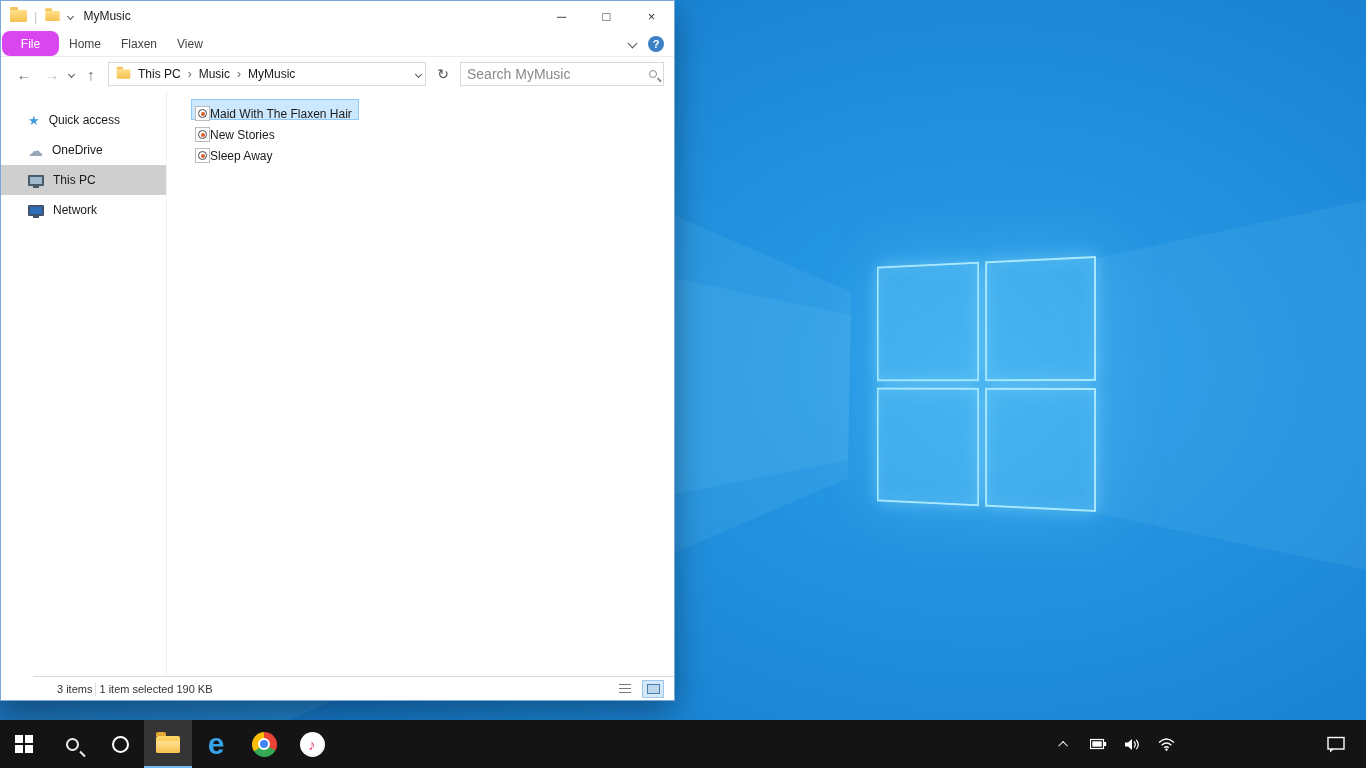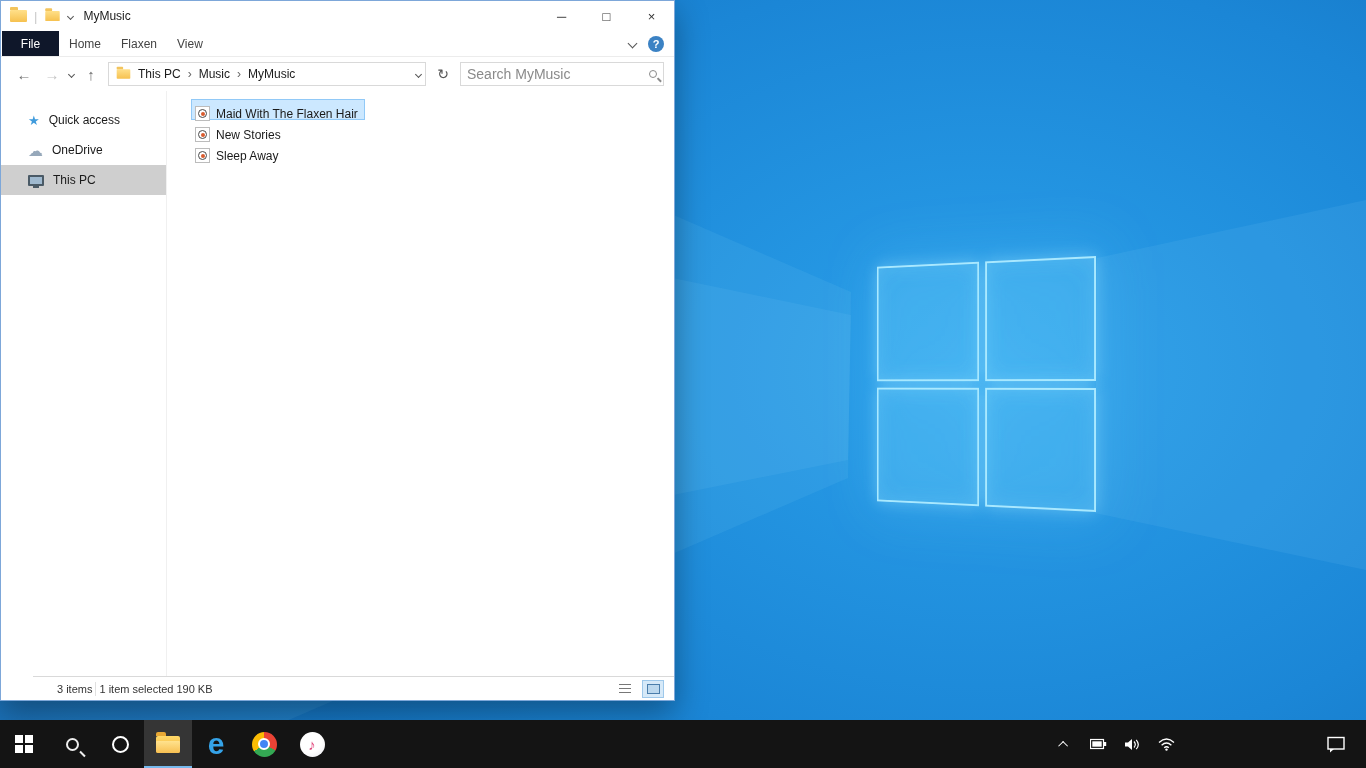--- a/index.html
+++ b/index.html
@@ -45,21 +45,21 @@
   .fold::before { content:""; position:absolute; top:-3px; left:0; width:8px; height:3px; background:#f3c45c; border-radius:1px 1px 0 0; }
   .fold-sm { transform:scale(0.85); }
   .chev { width:7px; height:7px; border-right:1.5px solid #555; border-bottom:1.5px solid #555; transform:rotate(45deg); display:inline-block; }
   .chev-sm { width:5px; height:5px; }
   .win-title { margin-left:10px; font-size:12px; }
   .win-controls { margin-left:auto; display:flex; height:30px; }
   .win-btn { width:45px; height:30px; display:flex; align-items:center; justify-content:center; font-size:13px; color:#333; cursor:default; }
 
   
   .ribbon { height:26px; flex:0 0 26px; display:flex; align-items:stretch; border-bottom:1px solid #ececec; }
-  .file-tab { width:57px; margin-left:1px; background:#0f172a; color:#fff; display:flex; align-items:center; justify-content:center; font-size:12px; }
+  .file-tab { width:57px; margin-left:1px; background:#d946ef; color:#fff; display:flex; align-items:center; justify-content:center; font-size:12px;border-radius:8px; }
   .rtab { padding:0 10px; display:flex; align-items:center; color:#444; font-size:12px; }
   .ribbon-right { margin-left:auto; display:flex; align-items:center; gap:12px; padding-right:10px; }
   .help-badge { width:16px; height:16px; border-radius:50%; background:#3b82c4; color:#fff; font-size:11px; font-weight:bold; display:flex; align-items:center; justify-content:center; }
 
   
   .addr-row { height:34px; flex:0 0 34px; display:flex; align-items:center; padding:0 10px 0 12px; gap:6px; }
   .nav-arrow { width:22px; text-align:center; font-size:15px; color:#707070; }
   .nav-arrow.disabled { color:#c4c4c4; }
   .addr-box { flex:1; height:24px; border:1px solid #d9d9d9; display:flex; align-items:center; padding:0 4px 0 6px; gap:6px; max-width:318px; }
   .fold-mini { transform:scale(0.8); }
@@ -80,21 +80,21 @@
   .nav-item { height:30px; display:flex; align-items:center; gap:9px; padding-left:27px; cursor:default; }
   .nav-item.selected { background:#cfcfcf; }
   .star-glyph { color:#3f9bdc; font-size:13px; line-height:1; }
   .cloud-glyph { color:#96a8ba; font-size:15px; line-height:1; }
   .pc-icon { width:16px; height:11px; border:2px solid #4a5a66; background:#9fb9cf; border-radius:1px; position:relative; }
   .pc-icon::after { content:""; position:absolute; left:3px; bottom:-4px; width:6px; height:2px; background:#4a5a66; }
   .net-icon { width:16px; height:11px; border:2px solid #3f536b; background:#2f6fba; border-radius:1px; position:relative; }
   .net-icon::after { content:""; position:absolute; left:3px; bottom:-4px; width:6px; height:2px; background:#3f536b; }
 
   .main { flex:1; padding:8px 0 0 24px; }
-  .file-row { display:flex; align-items:center; gap:6px; height:21px; padding:8px 6px 0 3px; width:fit-content; border:1px solid transparent; }
+  .file-row { display:flex; align-items:center; height:21px; padding:8px 6px 0 3px; width:fit-content; border:1px solid transparent; }
   .file-row.selected { background:#cce8ff; border-color:#91c9f7; }
   .music-icon { width:15px; height:15px; background:#fff; border:1px solid #bcbcbc; display:flex; align-items:center; justify-content:center; flex:0 0 auto; }
   .disc { width:9px; height:9px; border-radius:50%; border:1.5px solid #4a4a4a; position:relative; }
   .disc::after { content:""; position:absolute; inset:1.5px; border-radius:50%; background:#d95b2e; }
 
   
   .statusbar { height:24px; flex:0 0 24px; border-top:1px solid #d9d9d9; display:flex; align-items:center; padding:0 10px 0 24px; gap:3px; font-size:11px; color:#333;margin-left:32px; }
   .sb-sep { width:1px; height:14px; background:#e0e0e0; }
   .sb-views { margin-left:auto; display:flex; gap:6px; }
   .view-btn { width:22px; height:18px; display:flex; align-items:center; justify-content:center; border:1px solid transparent; }
@@ -202,20 +202,24 @@
           <span>Quick access</span>
         </div>
         <div class="nav-item">
           <span class="cloud-glyph">☁</span>
           <span>OneDrive</span>
         </div>
         <div class="nav-item selected">
           <span class="pc-icon"></span>
           <span>This PC</span>
         </div>
+        <div class="nav-item">
+          <span class="net-icon"></span>
+          <span>Network</span>
+        </div>
       </div>
 
       <div class="main">
         <div class="file-row selected">
           <span class="music-icon">
               <span class="disc"></span>
             </span>
           <span>Maid With The Flaxen Hair</span>
         </div>
         <div class="file-row">

